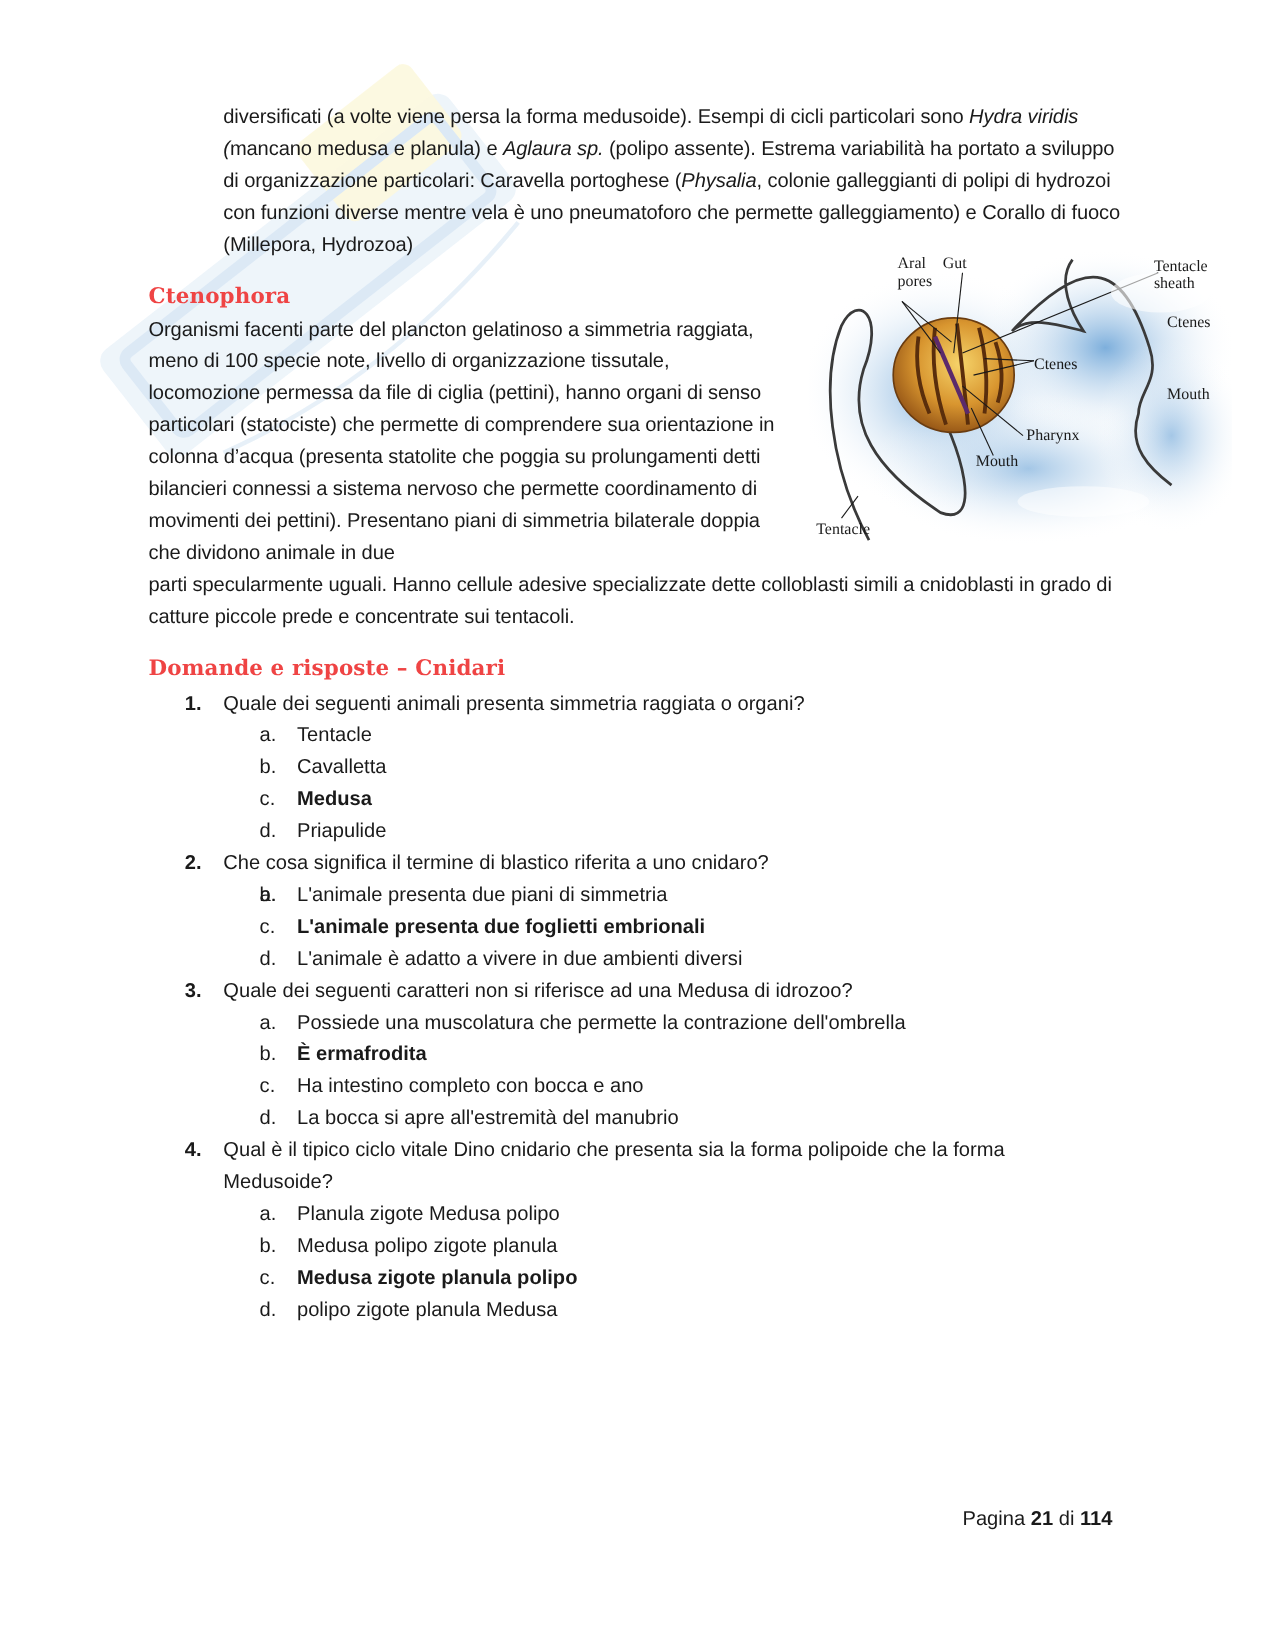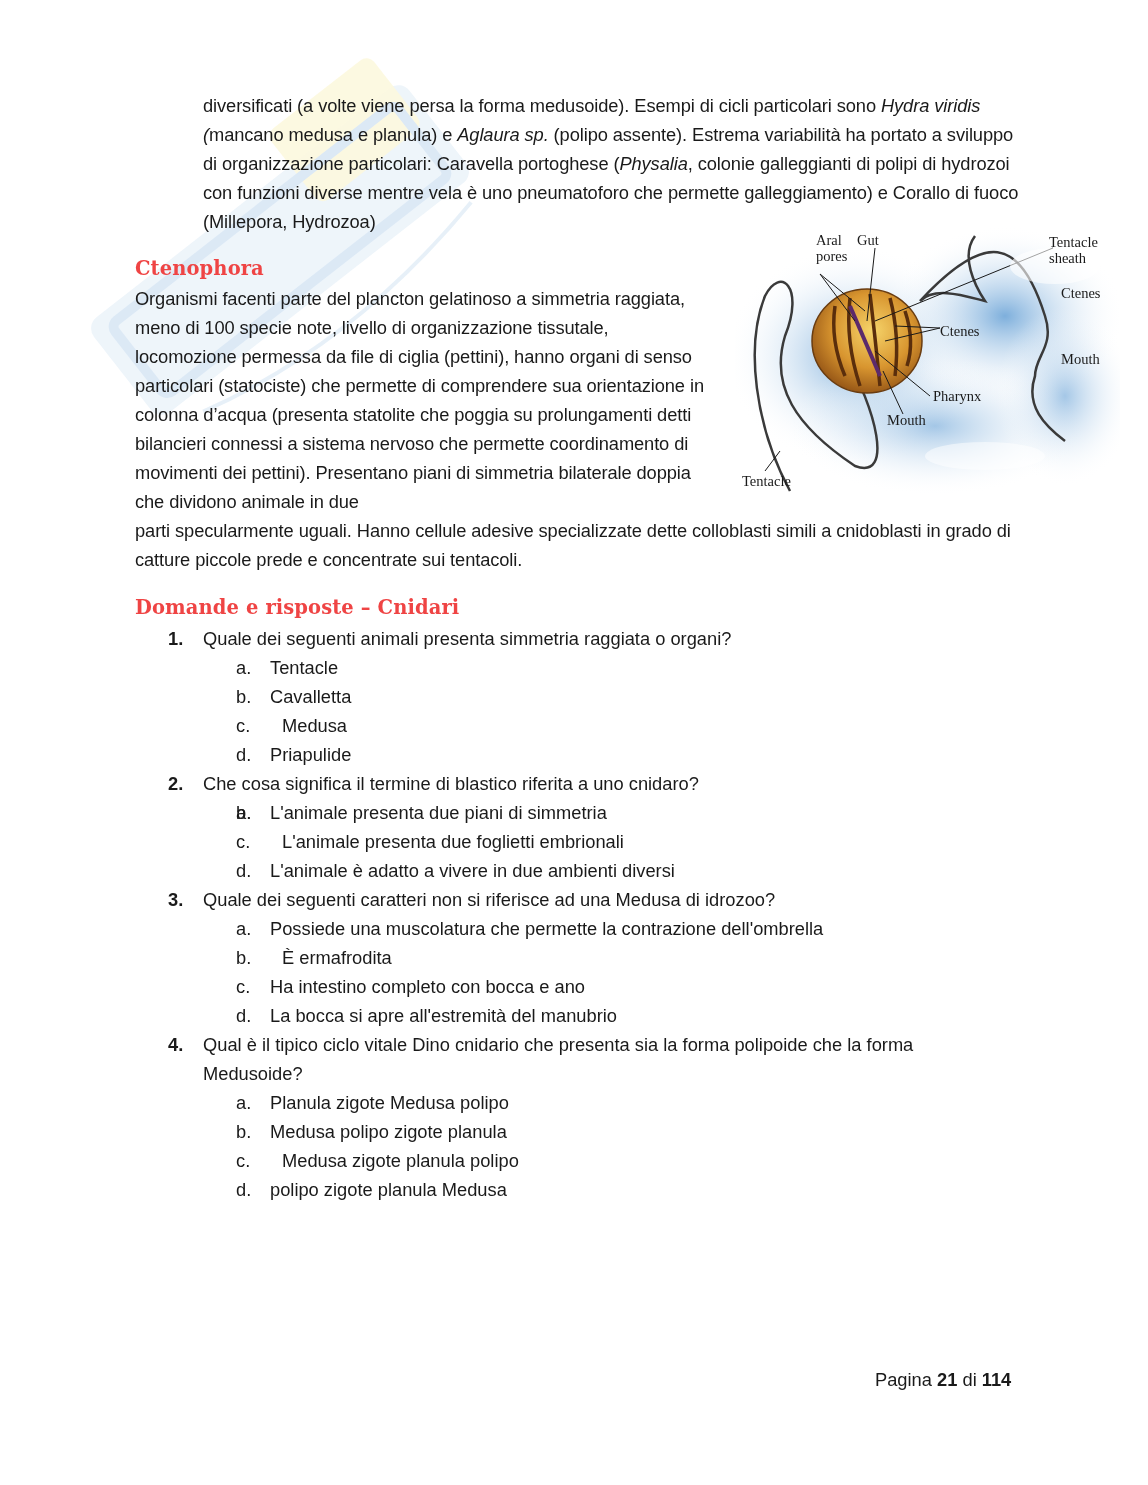--- a/index.html
+++ b/index.html
@@ -21,21 +21,21 @@
     position: absolute; left: 135px; font-family: "DejaVu Serif", "Liberation Serif", serif;
     font-weight: bold; color: #ef4444; font-size: 19.5px; letter-spacing: 0.1px;
   }
   .h1 { top: 257px; }
   .h2 { top: 596px; }
   .q-list { position: absolute; left: 168px; top: 624px; width: 820px; font-size: 18.3px; }
   .q { position: relative; padding-left: 35px; line-height: 29px; }
   .q-num { position: absolute; left: 0; top: 0; font-weight: bold; }
   .opt { position: relative; padding-left: 102px; line-height: 29px; }
   .opt-letter { position: absolute; left: 68px; top: 0; }
-  .opt.correct .opt-text { font-weight: normal; margin-left: 12px; }
+  .opt.correct .opt-text { font-weight: bold; }
   .footer {
     position: absolute; left: 875px; top: 1369px; font-size: 18.3px;
   }
   .footer b { font-weight: bold; }
   .figure {
     position: absolute; left: 735px; top: 226px; width: 385px; height: 268px;
   }
   .fig-label {
     position: absolute; font-family: "Liberation Serif", "DejaVu Serif", serif;
     font-size: 14.5px; line-height: 16px; color: #1a1a1a; white-space: nowrap;

